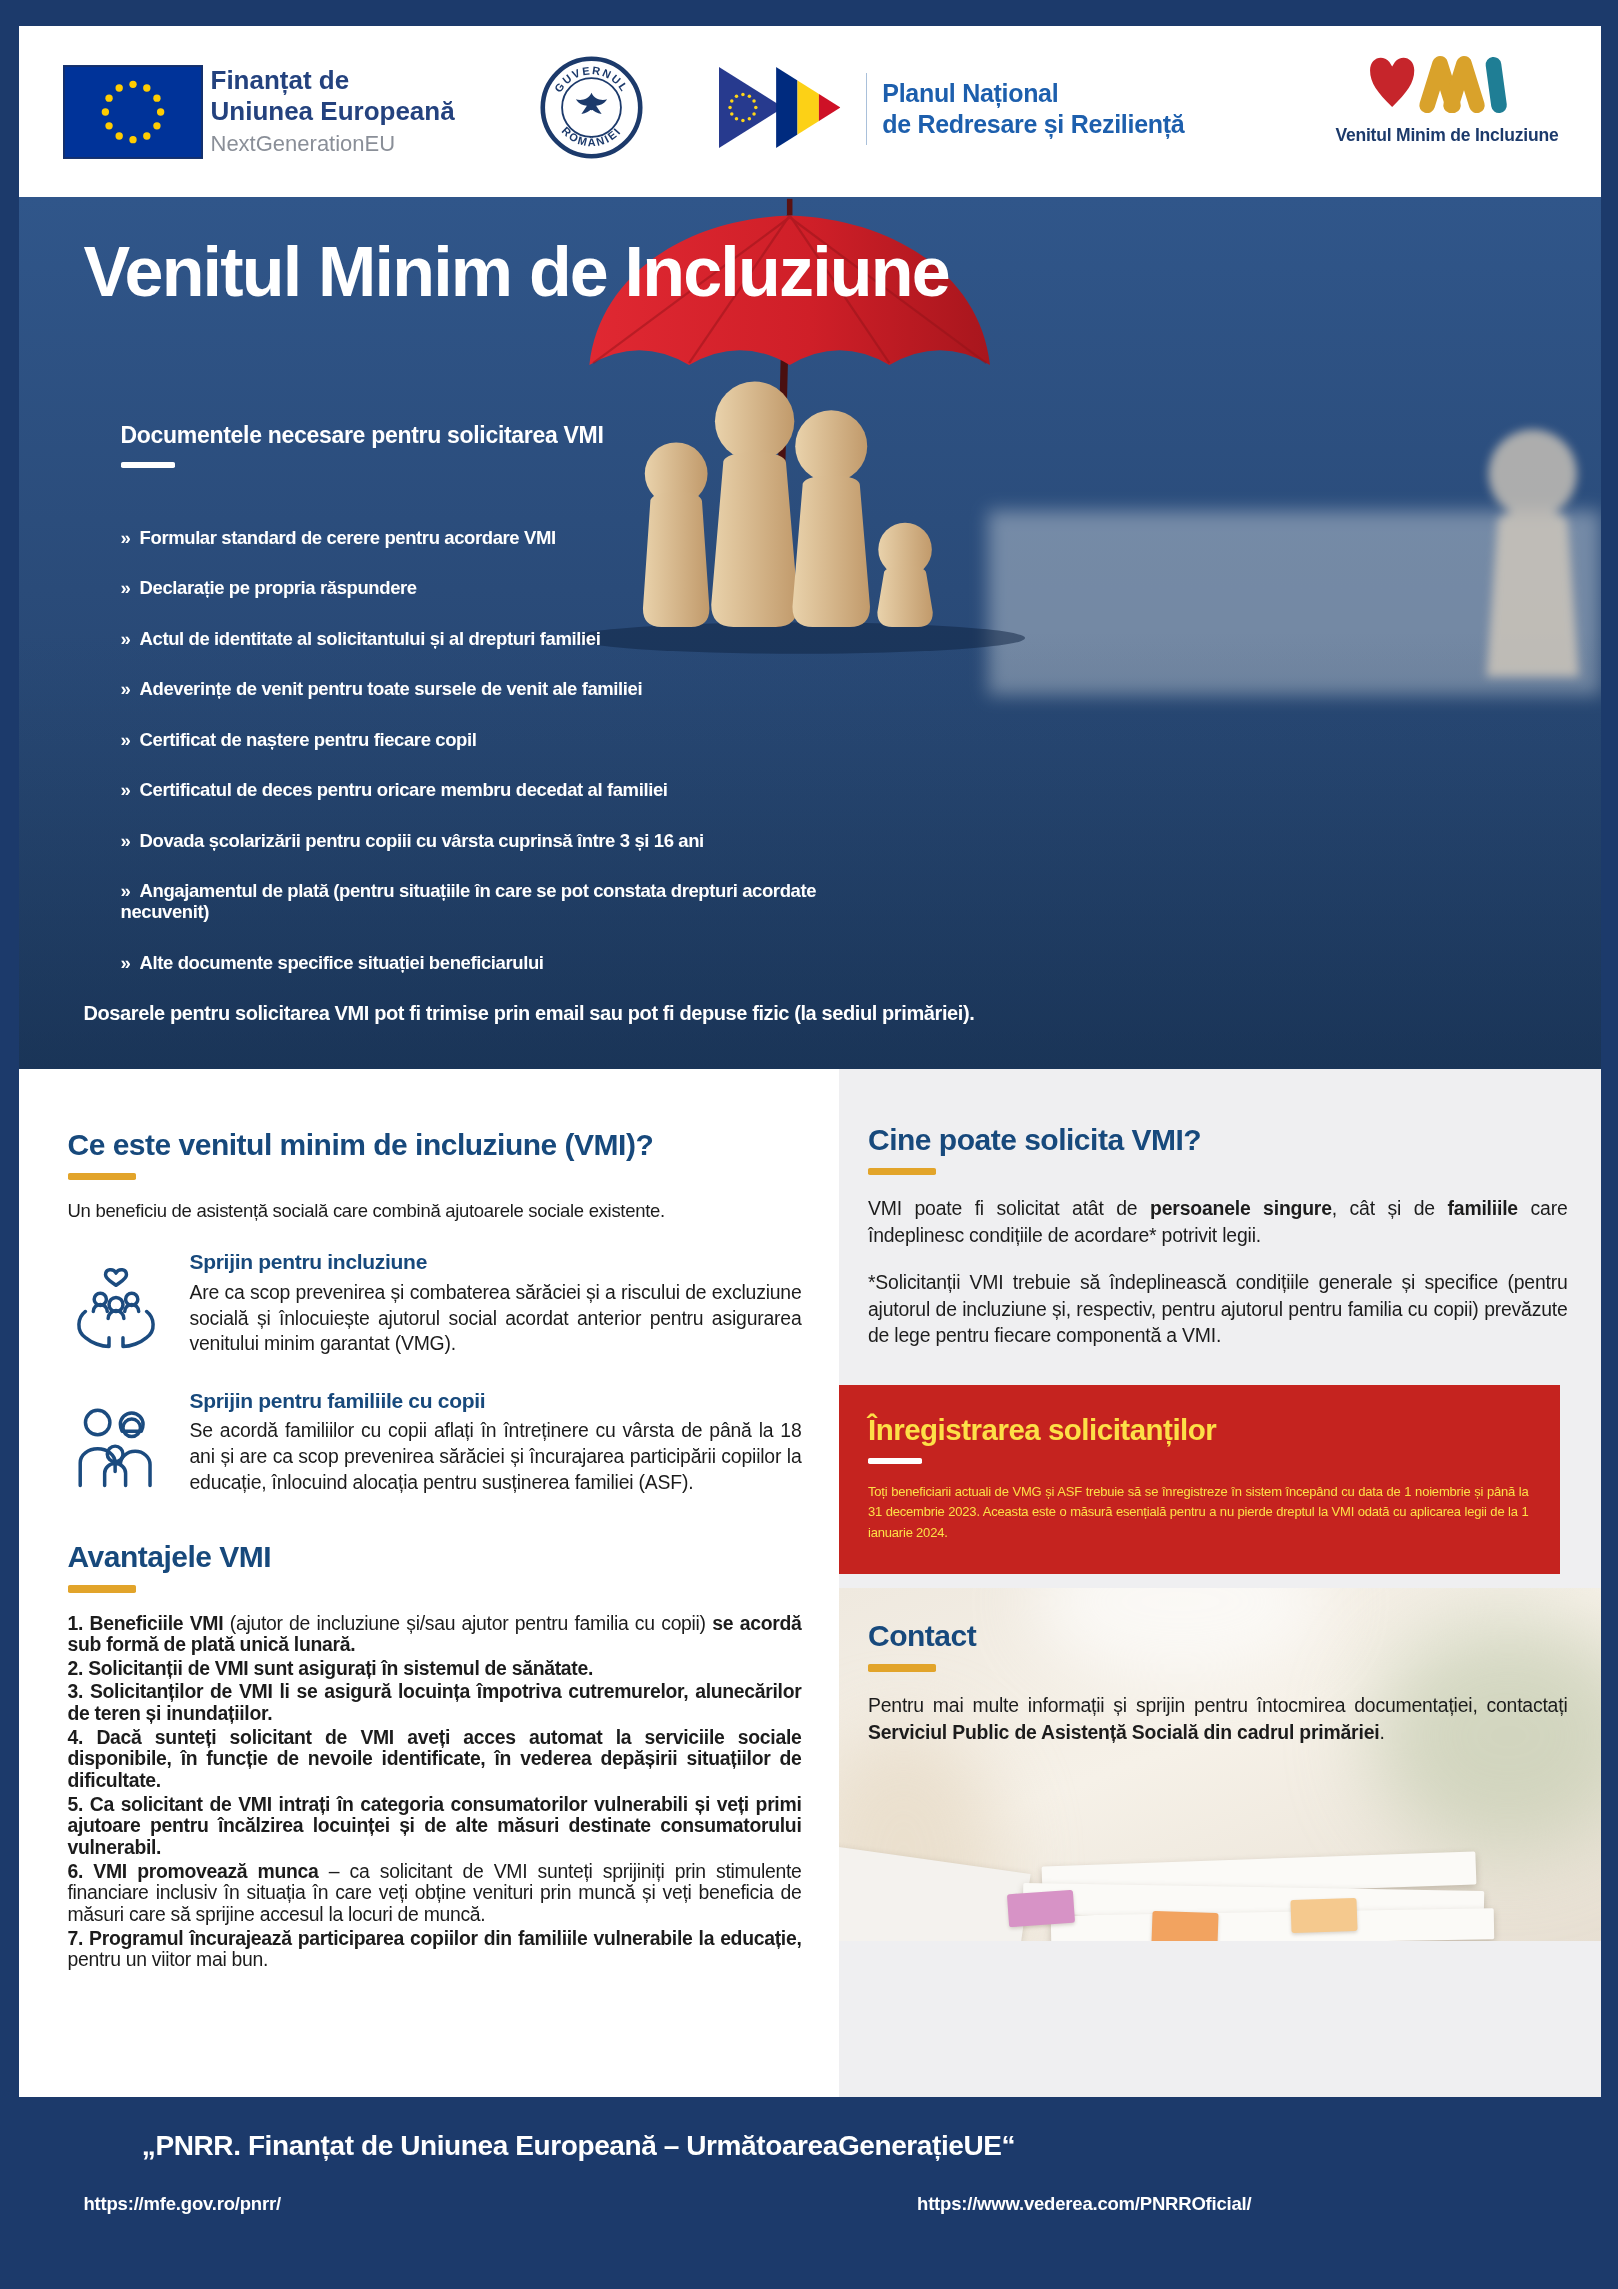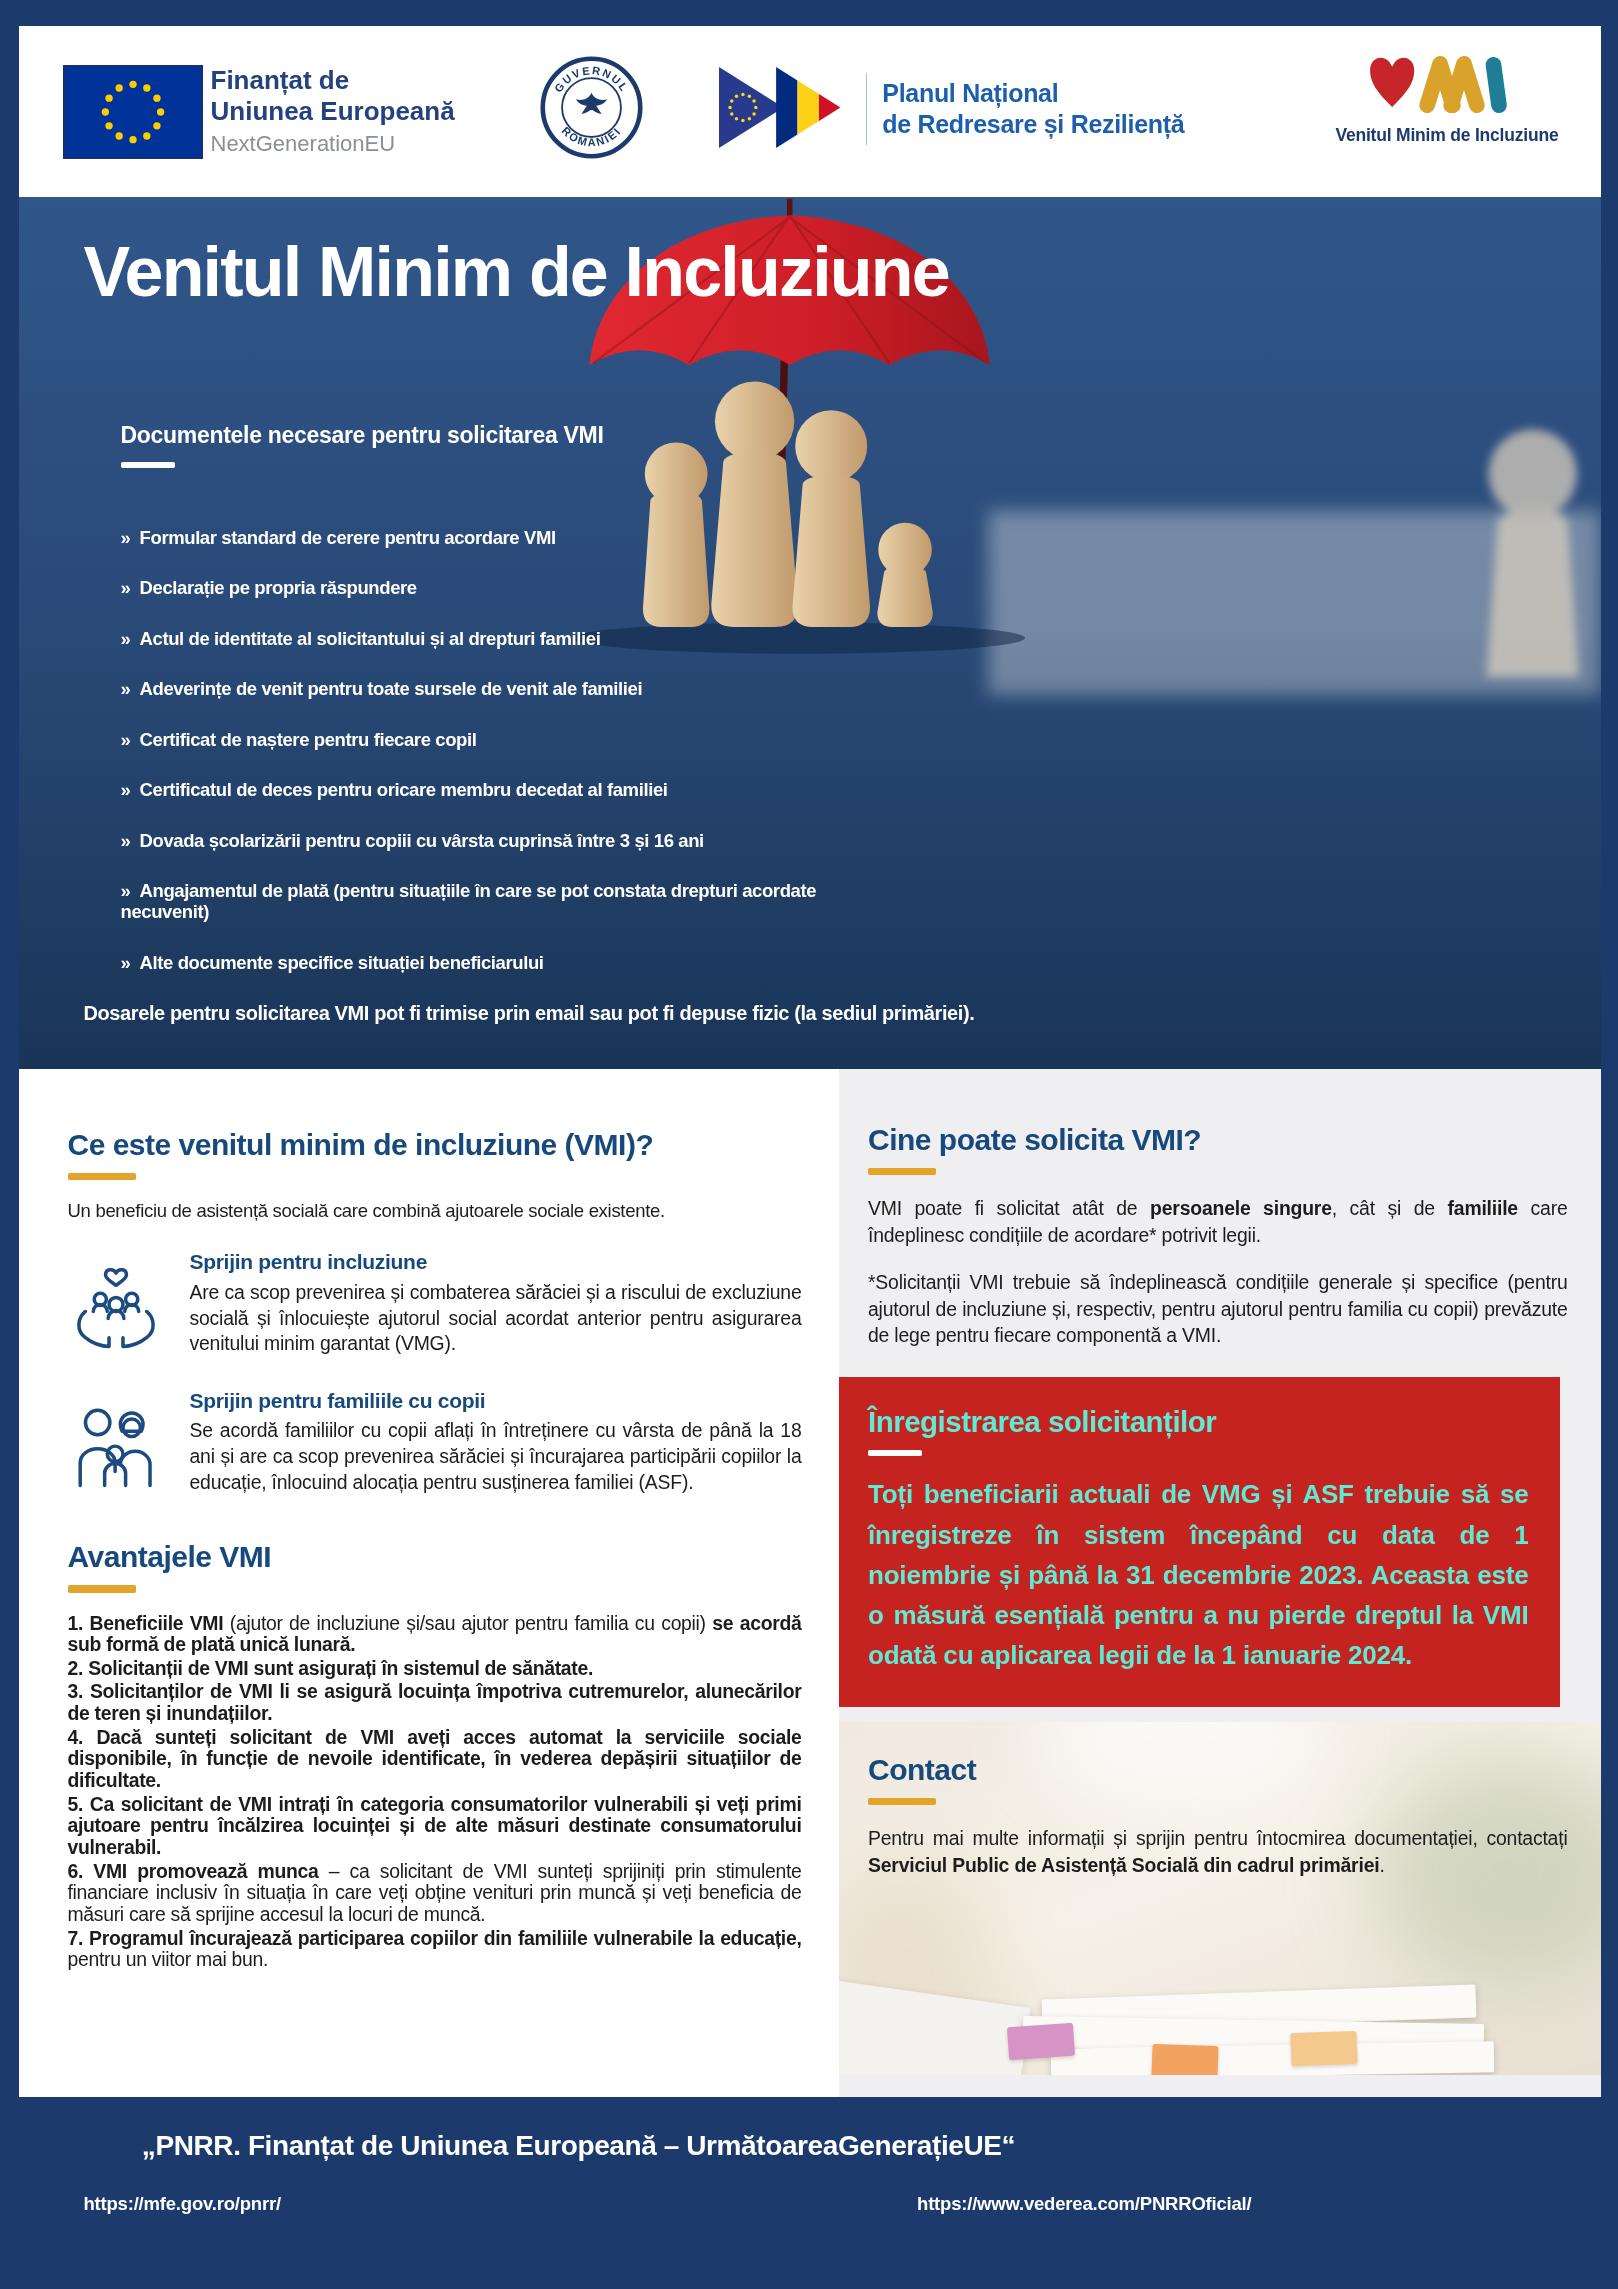--- a/index.html
+++ b/index.html
@@ -45,24 +45,24 @@
   .feature .icon-box{width:122px;flex-shrink:0;padding-top:7.4px}
   .feature h3{font-size:21px;font-weight:bold;color:var(--headingBlue);margin-bottom:5.5px;letter-spacing:-0.3px}
   .feature p{font-size:19.4px;line-height:1.32;text-align:justify;letter-spacing:-0.2px}
   .adv-title{margin-top:39px}
   .adv-list{margin-top:3.7px}
   .adv-item{font-size:19.4px;line-height:1.12;text-align:justify;letter-spacing:-0.3px;margin-bottom:1.8px}
 
   .col-right{background:var(--panelGray)}
   .who{padding:54px 33px 0 29.5px}
   .who p{font-size:19.4px;line-height:1.38;text-align:justify;letter-spacing:-0.2px;margin-bottom:20px}
-  .register{background:var(--alertRed);color:#5eead4;margin:28px 41px 0 0;padding:28px 31px 31px 29.5px}
+  .register{background:var(--alertRed);color:#fde047;margin:36px 41px 0 0;padding:28px 31px 31px 29.5px}
   .register h2{font-size:29.5px;font-weight:bold;letter-spacing:-0.5px}
   .register .dash{background:#fff;width:54px;height:5.5px;margin:11px 0 18.5px}
-  .register p{font-size:26px;font-weight:bold;line-height:1.55;text-align:justify;letter-spacing:-0.2px}
+  .register p{font-size:13px;font-weight:normal;line-height:1.55;text-align:justify;letter-spacing:-0.2px}
   .contact{position:relative;margin-top:14.8px;height:353px;overflow:hidden;background:linear-gradient(160deg,#efe9df 0%,#f6f1e8 45%,#e7dfd2 100%)}
   .contact-inner{position:relative;z-index:2;padding:31px 33px 0 29.5px}
   .contact p{font-size:19.4px;line-height:1.42;text-align:justify;letter-spacing:-0.2px}
   .blob{position:absolute;border-radius:50%}
   .blob1{right:-46px;top:28px;width:277px;height:240px;background:#b9c4a4;filter:blur(42px);opacity:.55}
   .blob2{left:-37px;top:138px;width:203px;height:277px;background:#e6d9c4;filter:blur(37px);opacity:.7}
   .blob3{left:194px;top:-65px;width:295px;height:157px;background:#fff;filter:blur(32px);opacity:.65}
   .papers{position:absolute;bottom:-7.4px;left:138px;width:554px;height:148px}
   .sheet{position:absolute;background:#fbfaf7;box-shadow:0 2.8px 7.4px rgba(80,60,40,.25);border-radius:1.8px}
   .s1{bottom:57px;left:65px;width:434px;height:33px;transform:rotate(-2deg)}

